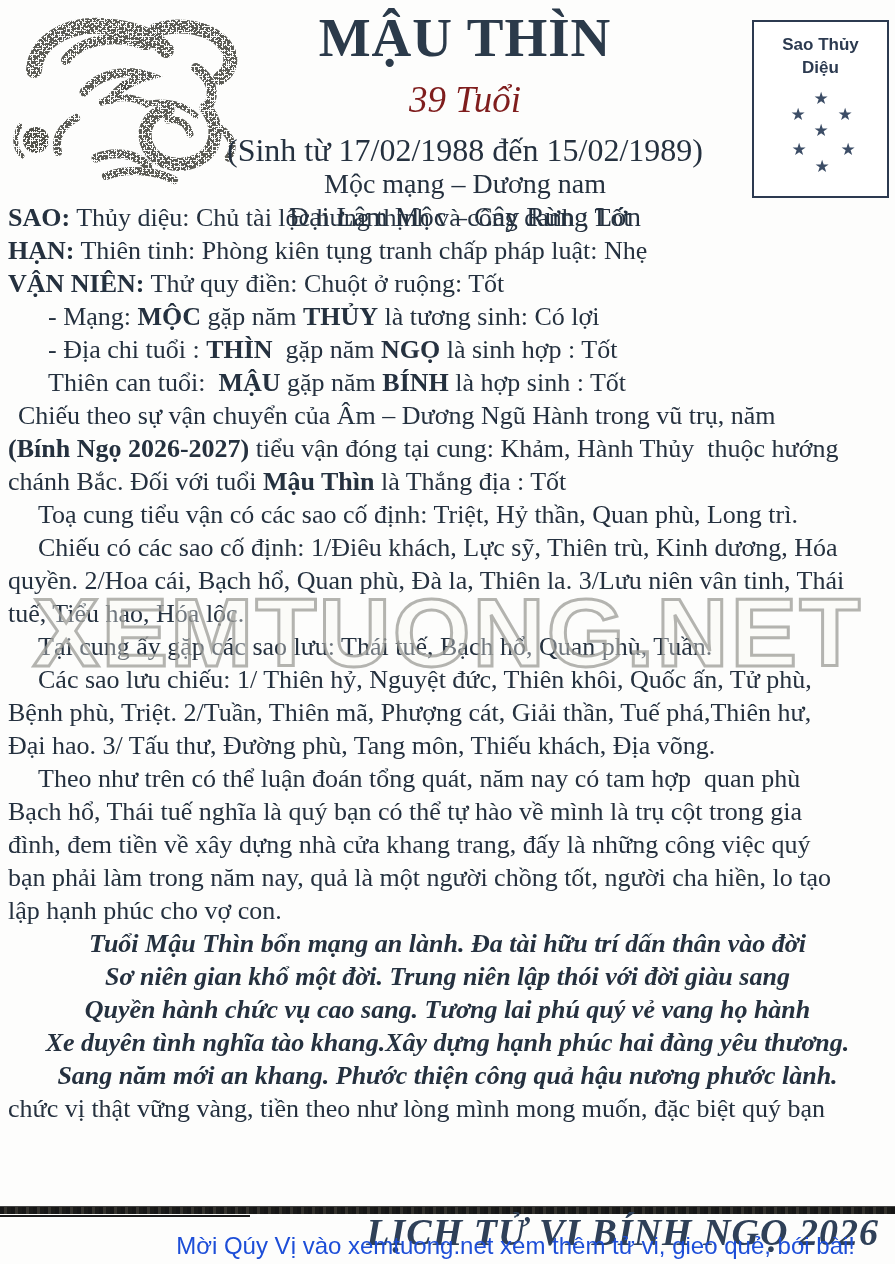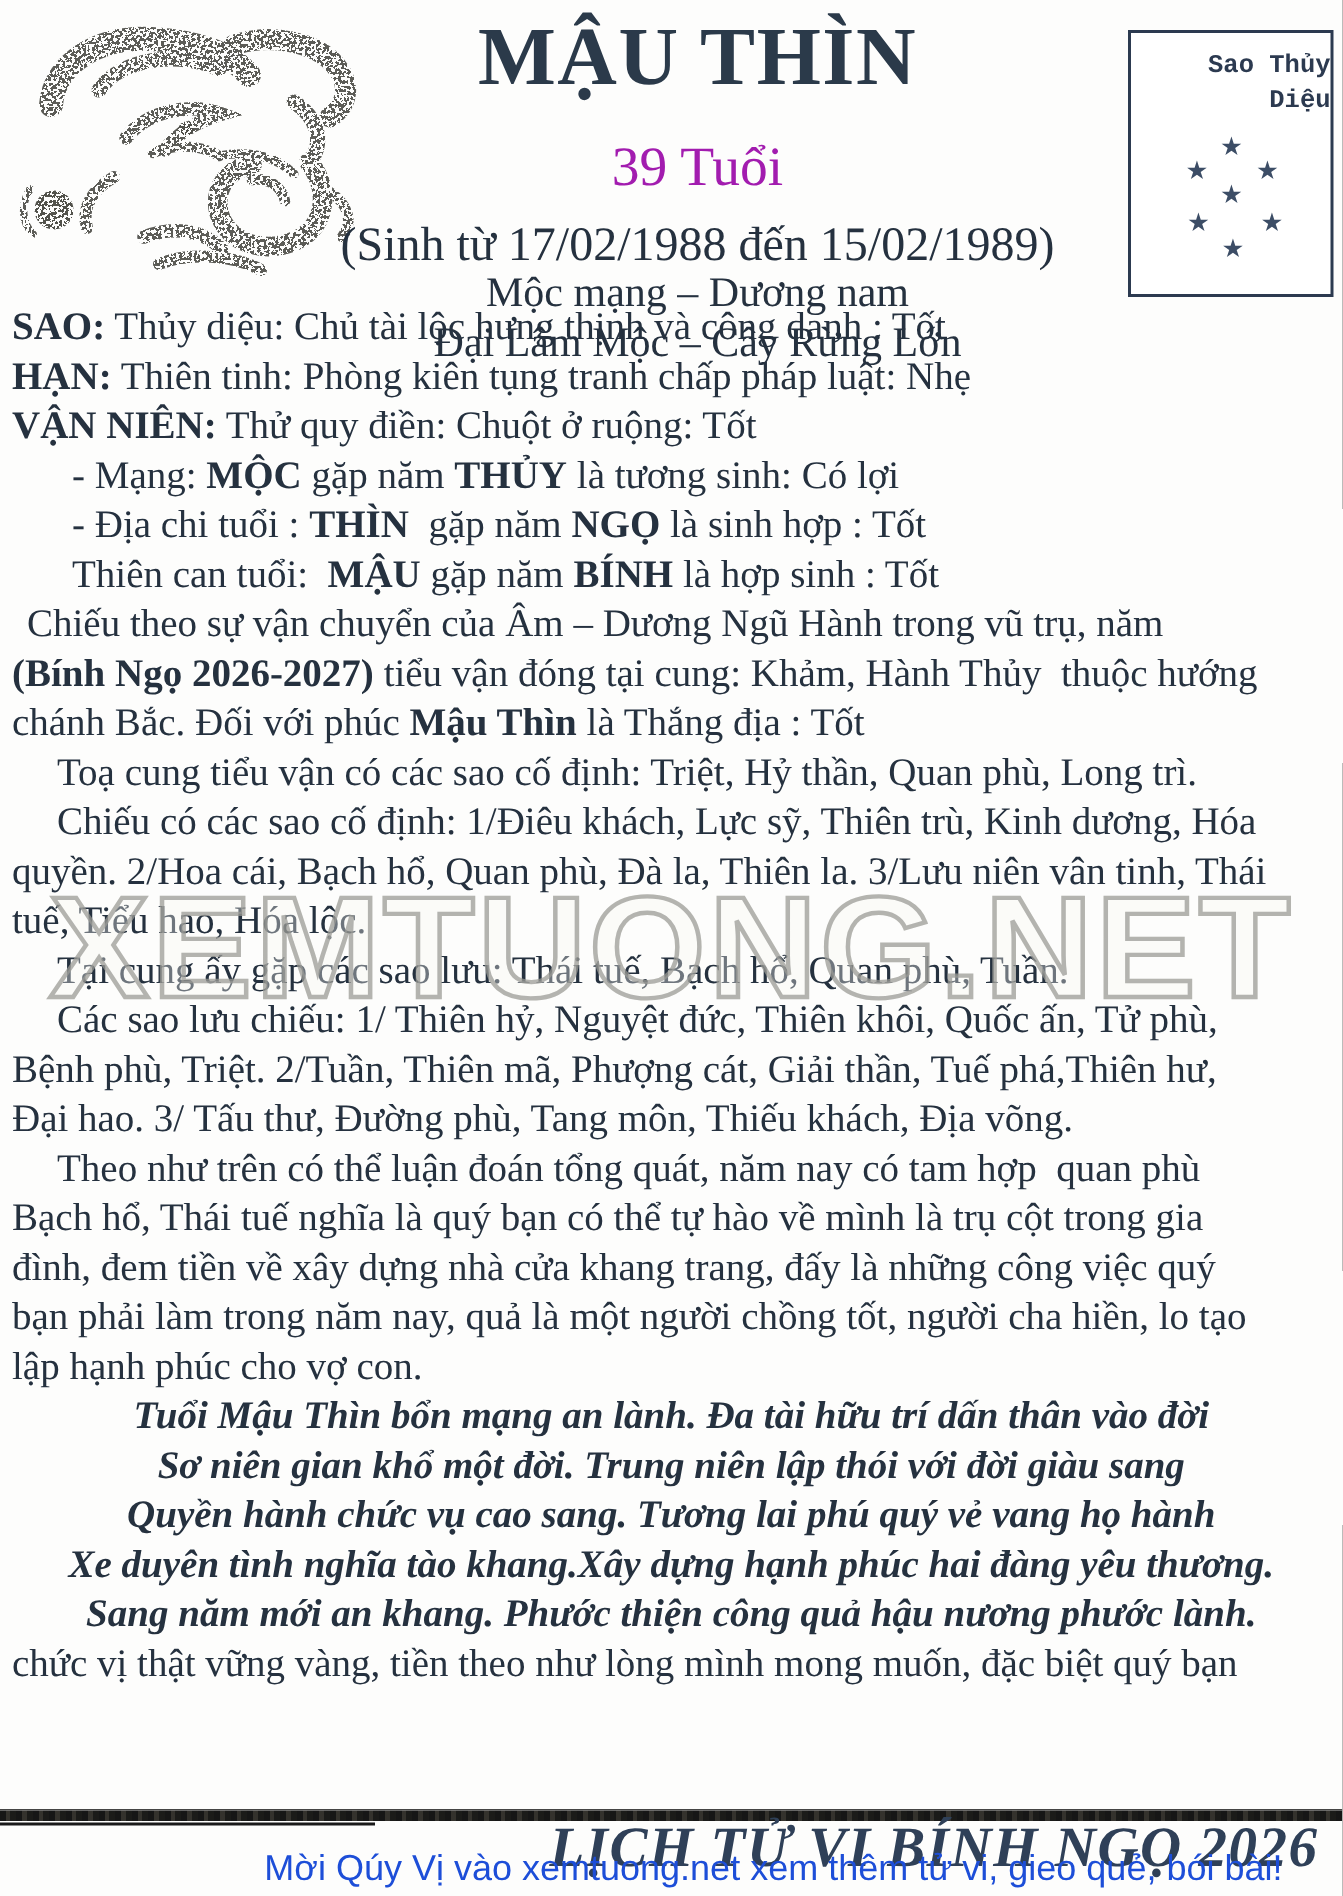--- a/index.html
+++ b/index.html
@@ -2,29 +2,29 @@
 <html><head>
 <meta charset="utf-8">
 <style>
   html,body{margin:0;padding:0;background:#888;}
   .page{position:relative;width:895px;height:1264px;background:#fdfdfc;overflow:hidden;
         font-family:"Liberation Serif",serif;color:#25313f;}
   
   .dragon{position:absolute;left:6px;top:8px;width:235px;height:190px;}
   .header-center{position:absolute;left:215px;top:8px;width:500px;text-align:center;}
   .main-title{font-size:55px;font-weight:bold;letter-spacing:1px;color:#2b3a4a;line-height:60px;}
-  .age-line{font-size:37px;line-height:40px;margin-top:24px;color:#a21caf;}
+  .age-line{font-size:37px;line-height:40px;margin-top:12px;color:#7f1d1d;font-style:italic;}
   .birth-line{font-size:32px;line-height:33px;margin-top:14px;}
   .menh-line{font-size:28px;line-height:32px;margin-top:1px;}
   .napam-line{font-size:28px;line-height:32px;margin-top:1px;}
   
   .star-box{position:absolute;left:752px;top:20px;width:137px;height:178px;border:2px solid #2c3a50;
             box-sizing:border-box;background:#fff;}
-  .star-box-title{font-family:Liberation Mono, monospace;font-weight:bold;font-size:17px;
-                  line-height:1.35;color:#2c3a50;text-align:right;padding-top:12px;}
+  .star-box-title{font-family:Liberation Sans, sans-serif;font-weight:bold;font-size:17px;
+                  line-height:1.35;color:#2c3a50;text-align:center;padding-top:12px;}
   .star-cluster{position:absolute;left:0;top:0;width:100%;height:100%;}
   .star{position:absolute;transform:translate(-50%,-50%);font-size:17px;color:#3c4d66;
         font-family:"DejaVu Sans",sans-serif;}
   
   .body-text{position:absolute;left:8px;right:8px;top:201px;font-size:26px;line-height:33px;}
   .line{white-space:pre-wrap;}
   .b{font-weight:bold;}
   .i{font-style:italic;}
   .ind1{padding-left:40px;}
   .ind2{padding-left:30px;}
@@ -107,21 +107,21 @@
 
   <div class="body-text">
       <div class="line"><span class="b">SAO:</span><span> Thủy diệu: Chủ tài lộc hưng thịnh và công danh : Tốt</span></div>
       <div class="line"><span class="b">HẠN:</span><span> Thiên tinh: Phòng kiên tụng tranh chấp pháp luật: Nhẹ</span></div>
       <div class="line"><span class="b">VẬN NIÊN:</span><span> Thử quy điền: Chuột ở ruộng: Tốt</span></div>
       <div class="line ind1"><span>- Mạng: </span><span class="b">MỘC</span><span> gặp năm </span><span class="b">THỦY</span><span> là tương sinh: Có lợi</span></div>
       <div class="line ind1"><span>- Địa chi tuổi : </span><span class="b">THÌN</span><span>  gặp năm </span><span class="b">NGỌ</span><span> là sinh hợp : Tốt</span></div>
       <div class="line ind1"><span>Thiên can tuổi:  </span><span class="b">MẬU</span><span> gặp năm </span><span class="b">BÍNH</span><span> là hợp sinh : Tốt</span></div>
       <div class="line indS"><span>Chiếu theo sự vận chuyển của Âm – Dương Ngũ Hành trong vũ trụ, năm</span></div>
       <div class="line"><span class="b">(Bính Ngọ 2026-2027)</span><span> tiểu vận đóng tại cung: Khảm, Hành Thủy  thuộc hướng</span></div>
-      <div class="line"><span>chánh Bắc. Đối với phúc </span><span class="b">Mậu Thìn</span><span> là Thắng địa : Tốt</span></div>
+      <div class="line"><span>chánh Bắc. Đối với tuổi </span><span class="b">Mậu Thìn</span><span> là Thắng địa : Tốt</span></div>
       <div class="line ind2"><span>Toạ cung tiểu vận có các sao cố định: Triệt, Hỷ thần, Quan phù, Long trì.</span></div>
       <div class="line ind2"><span>Chiếu có các sao cố định: 1/Điêu khách, Lực sỹ, Thiên trù, Kinh dương, Hóa</span></div>
       <div class="line"><span>quyền. 2/Hoa cái, Bạch hổ, Quan phù, Đà la, Thiên la. 3/Lưu niên vân tinh, Thái</span></div>
       <div class="line"><span>tuế, Tiểu hao, Hóa lộc.</span></div>
       <div class="line ind2"><span>Tại cung ấy gặp các sao lưu: Thái tuế, Bạch hổ, Quan phù, Tuần.</span></div>
       <div class="line ind2"><span>Các sao lưu chiếu: 1/ Thiên hỷ, Nguyệt đức, Thiên khôi, Quốc ấn, Tử phù,</span></div>
       <div class="line"><span>Bệnh phù, Triệt. 2/Tuần, Thiên mã, Phượng cát, Giải thần, Tuế phá,Thiên hư,</span></div>
       <div class="line"><span>Đại hao. 3/ Tấu thư, Đường phù, Tang môn, Thiếu khách, Địa võng.</span></div>
       <div class="line ind2"><span>Theo như trên có thể luận đoán tổng quát, năm nay có tam hợp  quan phù</span></div>
       <div class="line"><span>Bạch hổ, Thái tuế nghĩa là quý bạn có thể tự hào về mình là trụ cột trong gia</span></div>

